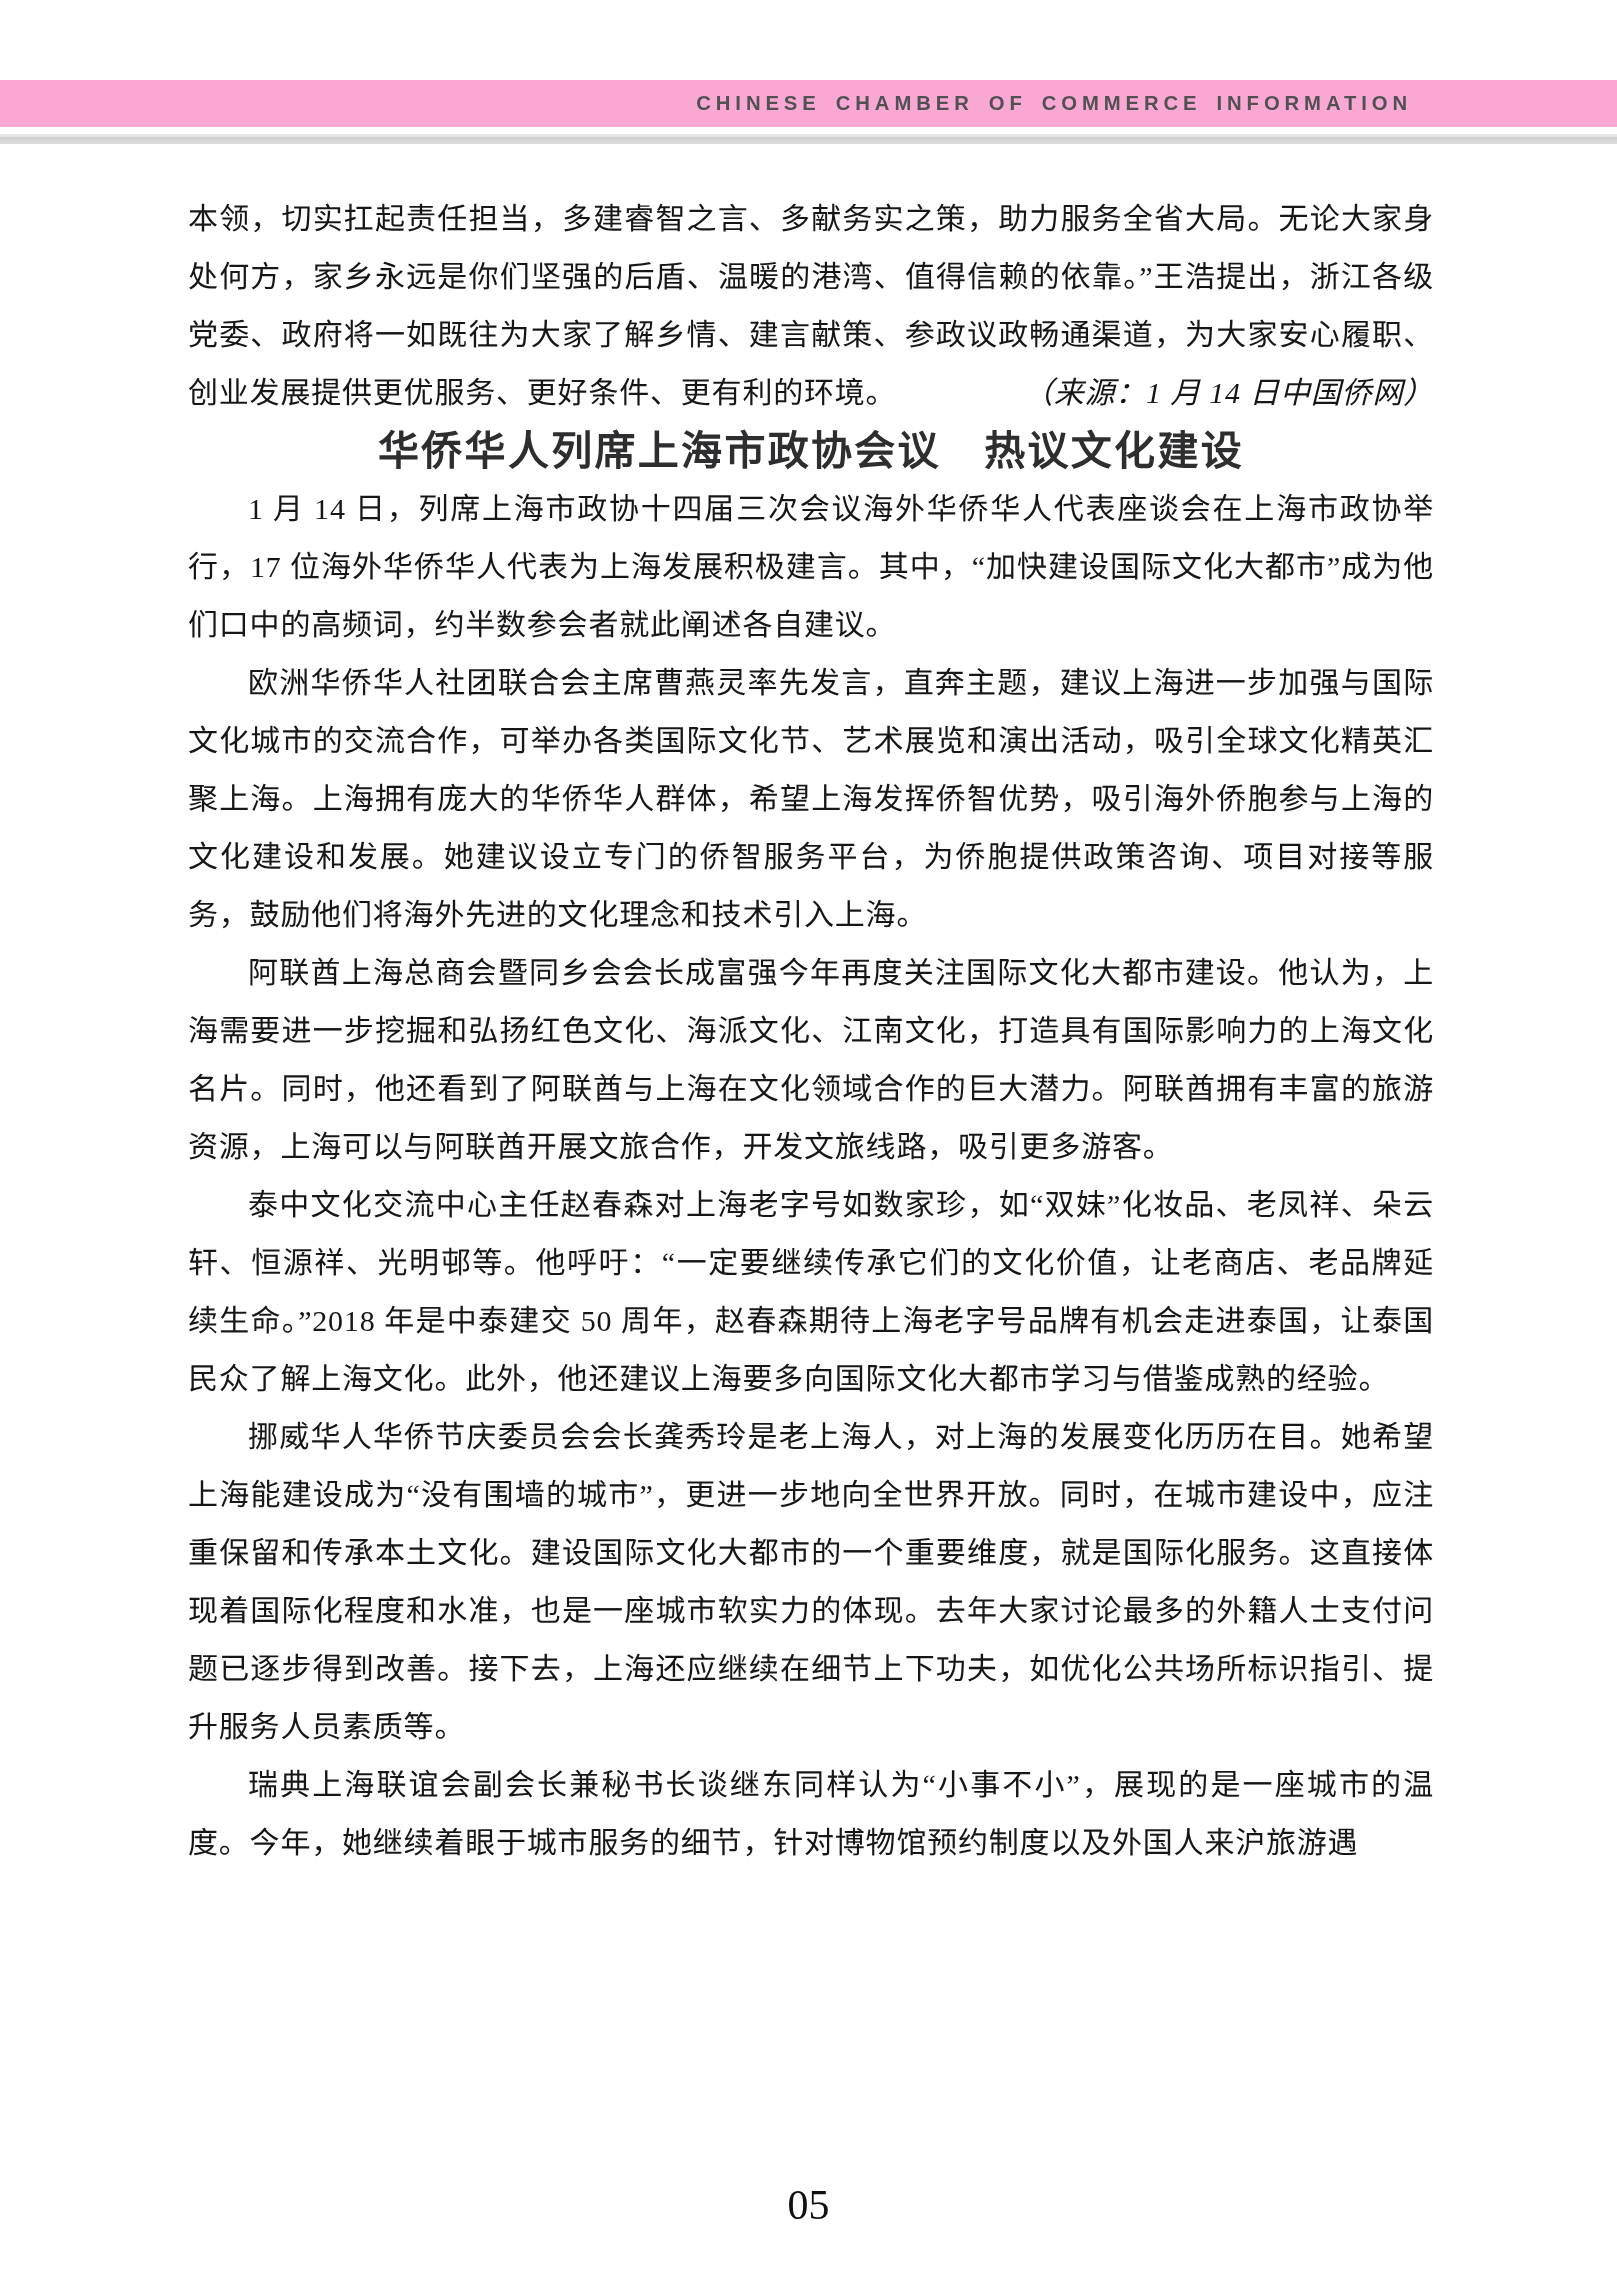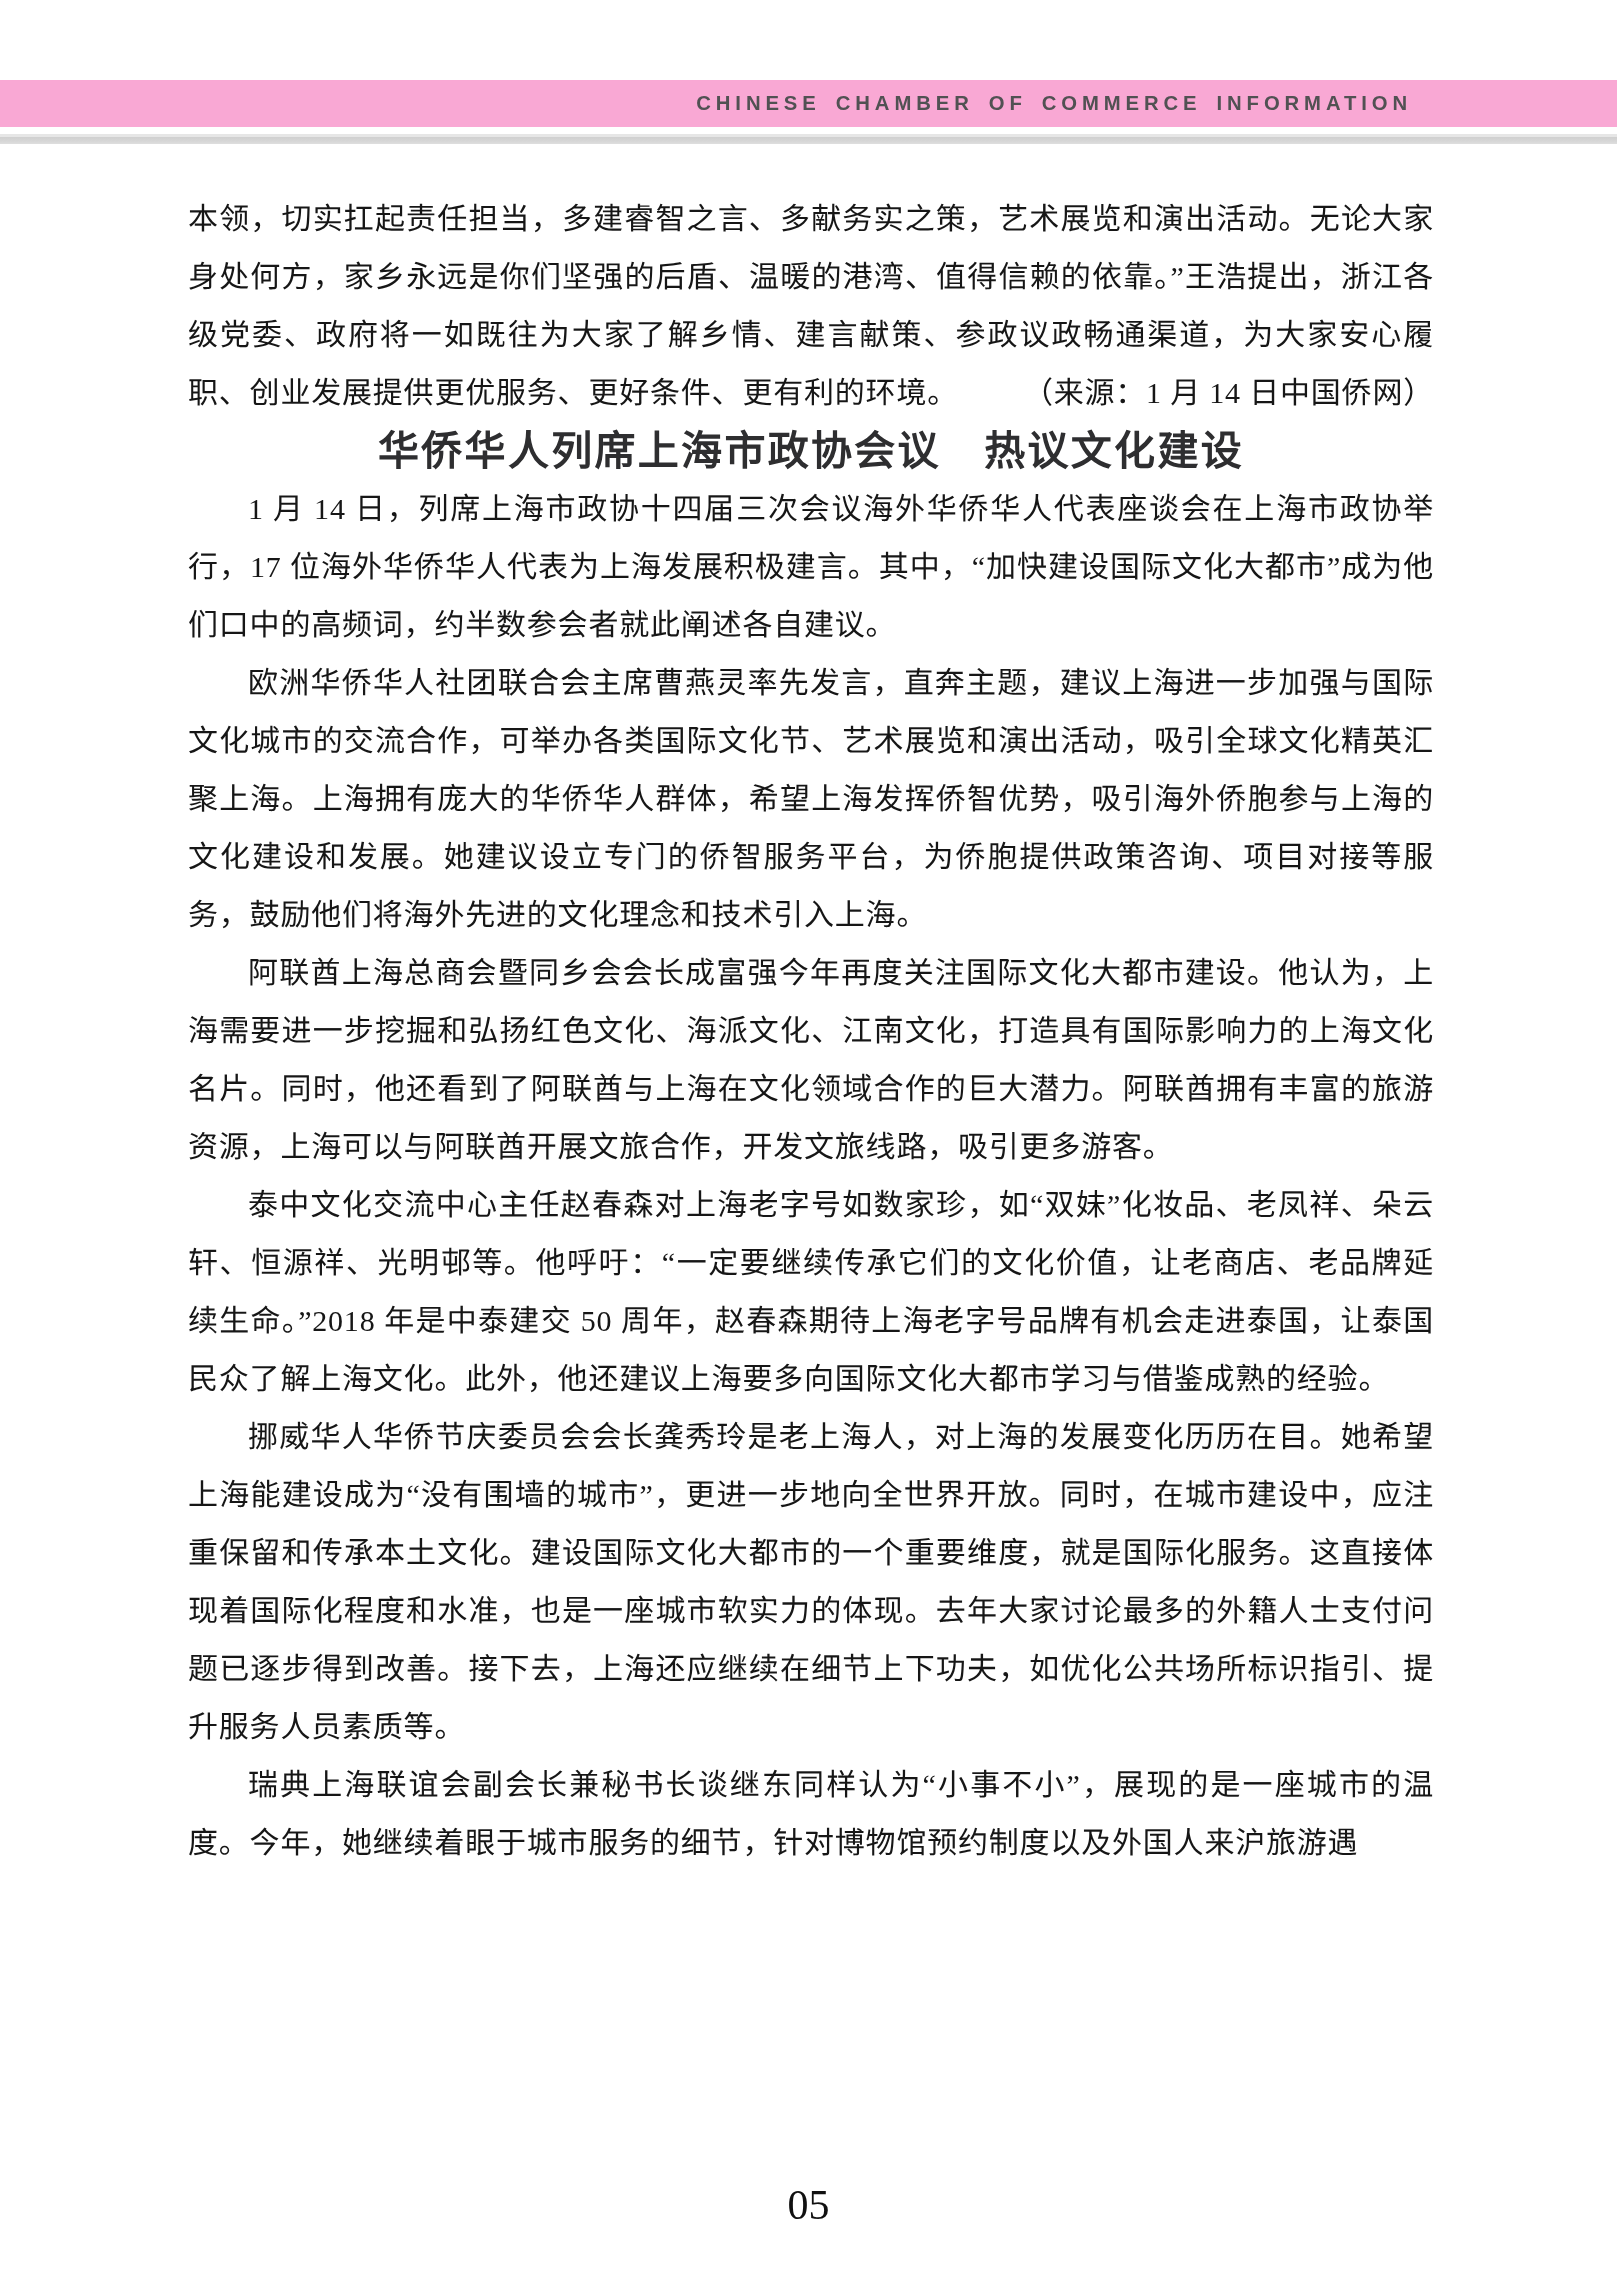--- a/index.html
+++ b/index.html
@@ -60,20 +60,21 @@
   }
   .article p {
     margin: 0;
     padding: 0;
   }
   .para-indent {
     text-indent: 2em;
   }
   .source {
     float: right;
+    font-style: italic;
   }
   .article-title {
     height: 58px;
     line-height: 58px;
     margin-top: 90px;
     margin-bottom: 29px;
     text-align: center;
     text-indent: 0;
     font-family: Liberation Serif, serif;
     font-weight: bold;
@@ -99,21 +100,21 @@
 
 <div class="page">
 
   <div class="band-main">
     <span class="band-text">CHINESE CHAMBER OF COMMERCE INFORMATION</span>
   </div>
   <div class="band-thin"></div>
 
   <div class="article">
 
-    <p><span>本领，切实扛起责任担当，多建睿智之言、多献务实之策，艺术展览和演出活动。无论大家身处何方，家乡永远是你们坚强的后盾、温暖的港湾、值得信赖的依靠。”王浩提出，浙江各级党委、政府将一如既往为大家了解乡情、建言献策、参政议政畅通渠道，为大家安心履职、创业发展提供更优服务、更好条件、更有利的环境。</span><span class="source">（来源：1 月 14 日中国侨网）</span></p>
+    <p><span>本领，切实扛起责任担当，多建睿智之言、多献务实之策，助力服务全省大局。无论大家身处何方，家乡永远是你们坚强的后盾、温暖的港湾、值得信赖的依靠。”王浩提出，浙江各级党委、政府将一如既往为大家了解乡情、建言献策、参政议政畅通渠道，为大家安心履职、创业发展提供更优服务、更好条件、更有利的环境。</span><span class="source">（来源：1 月 14 日中国侨网）</span></p>
 
     <p class="article-title">华侨华人列席上海市政协会议　热议文化建设</p>
 
     <p class="para-indent">1 月 14 日，列席上海市政协十四届三次会议海外华侨华人代表座谈会在上海市政协举行，17 位海外华侨华人代表为上海发展积极建言。其中，“加快建设国际文化大都市”成为他们口中的高频词，约半数参会者就此阐述各自建议。</p>
     <p class="para-indent">欧洲华侨华人社团联合会主席曹燕灵率先发言，直奔主题，建议上海进一步加强与国际文化城市的交流合作，可举办各类国际文化节、艺术展览和演出活动，吸引全球文化精英汇聚上海。上海拥有庞大的华侨华人群体，希望上海发挥侨智优势，吸引海外侨胞参与上海的文化建设和发展。她建议设立专门的侨智服务平台，为侨胞提供政策咨询、项目对接等服务，鼓励他们将海外先进的文化理念和技术引入上海。</p>
     <p class="para-indent">阿联酋上海总商会暨同乡会会长成富强今年再度关注国际文化大都市建设。他认为，上海需要进一步挖掘和弘扬红色文化、海派文化、江南文化，打造具有国际影响力的上海文化名片。同时，他还看到了阿联酋与上海在文化领域合作的巨大潜力。阿联酋拥有丰富的旅游资源，上海可以与阿联酋开展文旅合作，开发文旅线路，吸引更多游客。</p>
     <p class="para-indent">泰中文化交流中心主任赵春森对上海老字号如数家珍，如“双妹”化妆品、老凤祥、朵云轩、恒源祥、光明邨等。他呼吁：“一定要继续传承它们的文化价值，让老商店、老品牌延续生命。”2018 年是中泰建交 50 周年，赵春森期待上海老字号品牌有机会走进泰国，让泰国民众了解上海文化。此外，他还建议上海要多向国际文化大都市学习与借鉴成熟的经验。</p>
     <p class="para-indent">挪威华人华侨节庆委员会会长龚秀玲是老上海人，对上海的发展变化历历在目。她希望上海能建设成为“没有围墙的城市”，更进一步地向全世界开放。同时，在城市建设中，应注重保留和传承本土文化。建设国际文化大都市的一个重要维度，就是国际化服务。这直接体现着国际化程度和水准，也是一座城市软实力的体现。去年大家讨论最多的外籍人士支付问题已逐步得到改善。接下去，上海还应继续在细节上下功夫，如优化公共场所标识指引、提升服务人员素质等。</p>
     <p class="para-indent">瑞典上海联谊会副会长兼秘书长谈继东同样认为“小事不小”，展现的是一座城市的温度。今年，她继续着眼于城市服务的细节，针对博物馆预约制度以及外国人来沪旅游遇</p>
 

